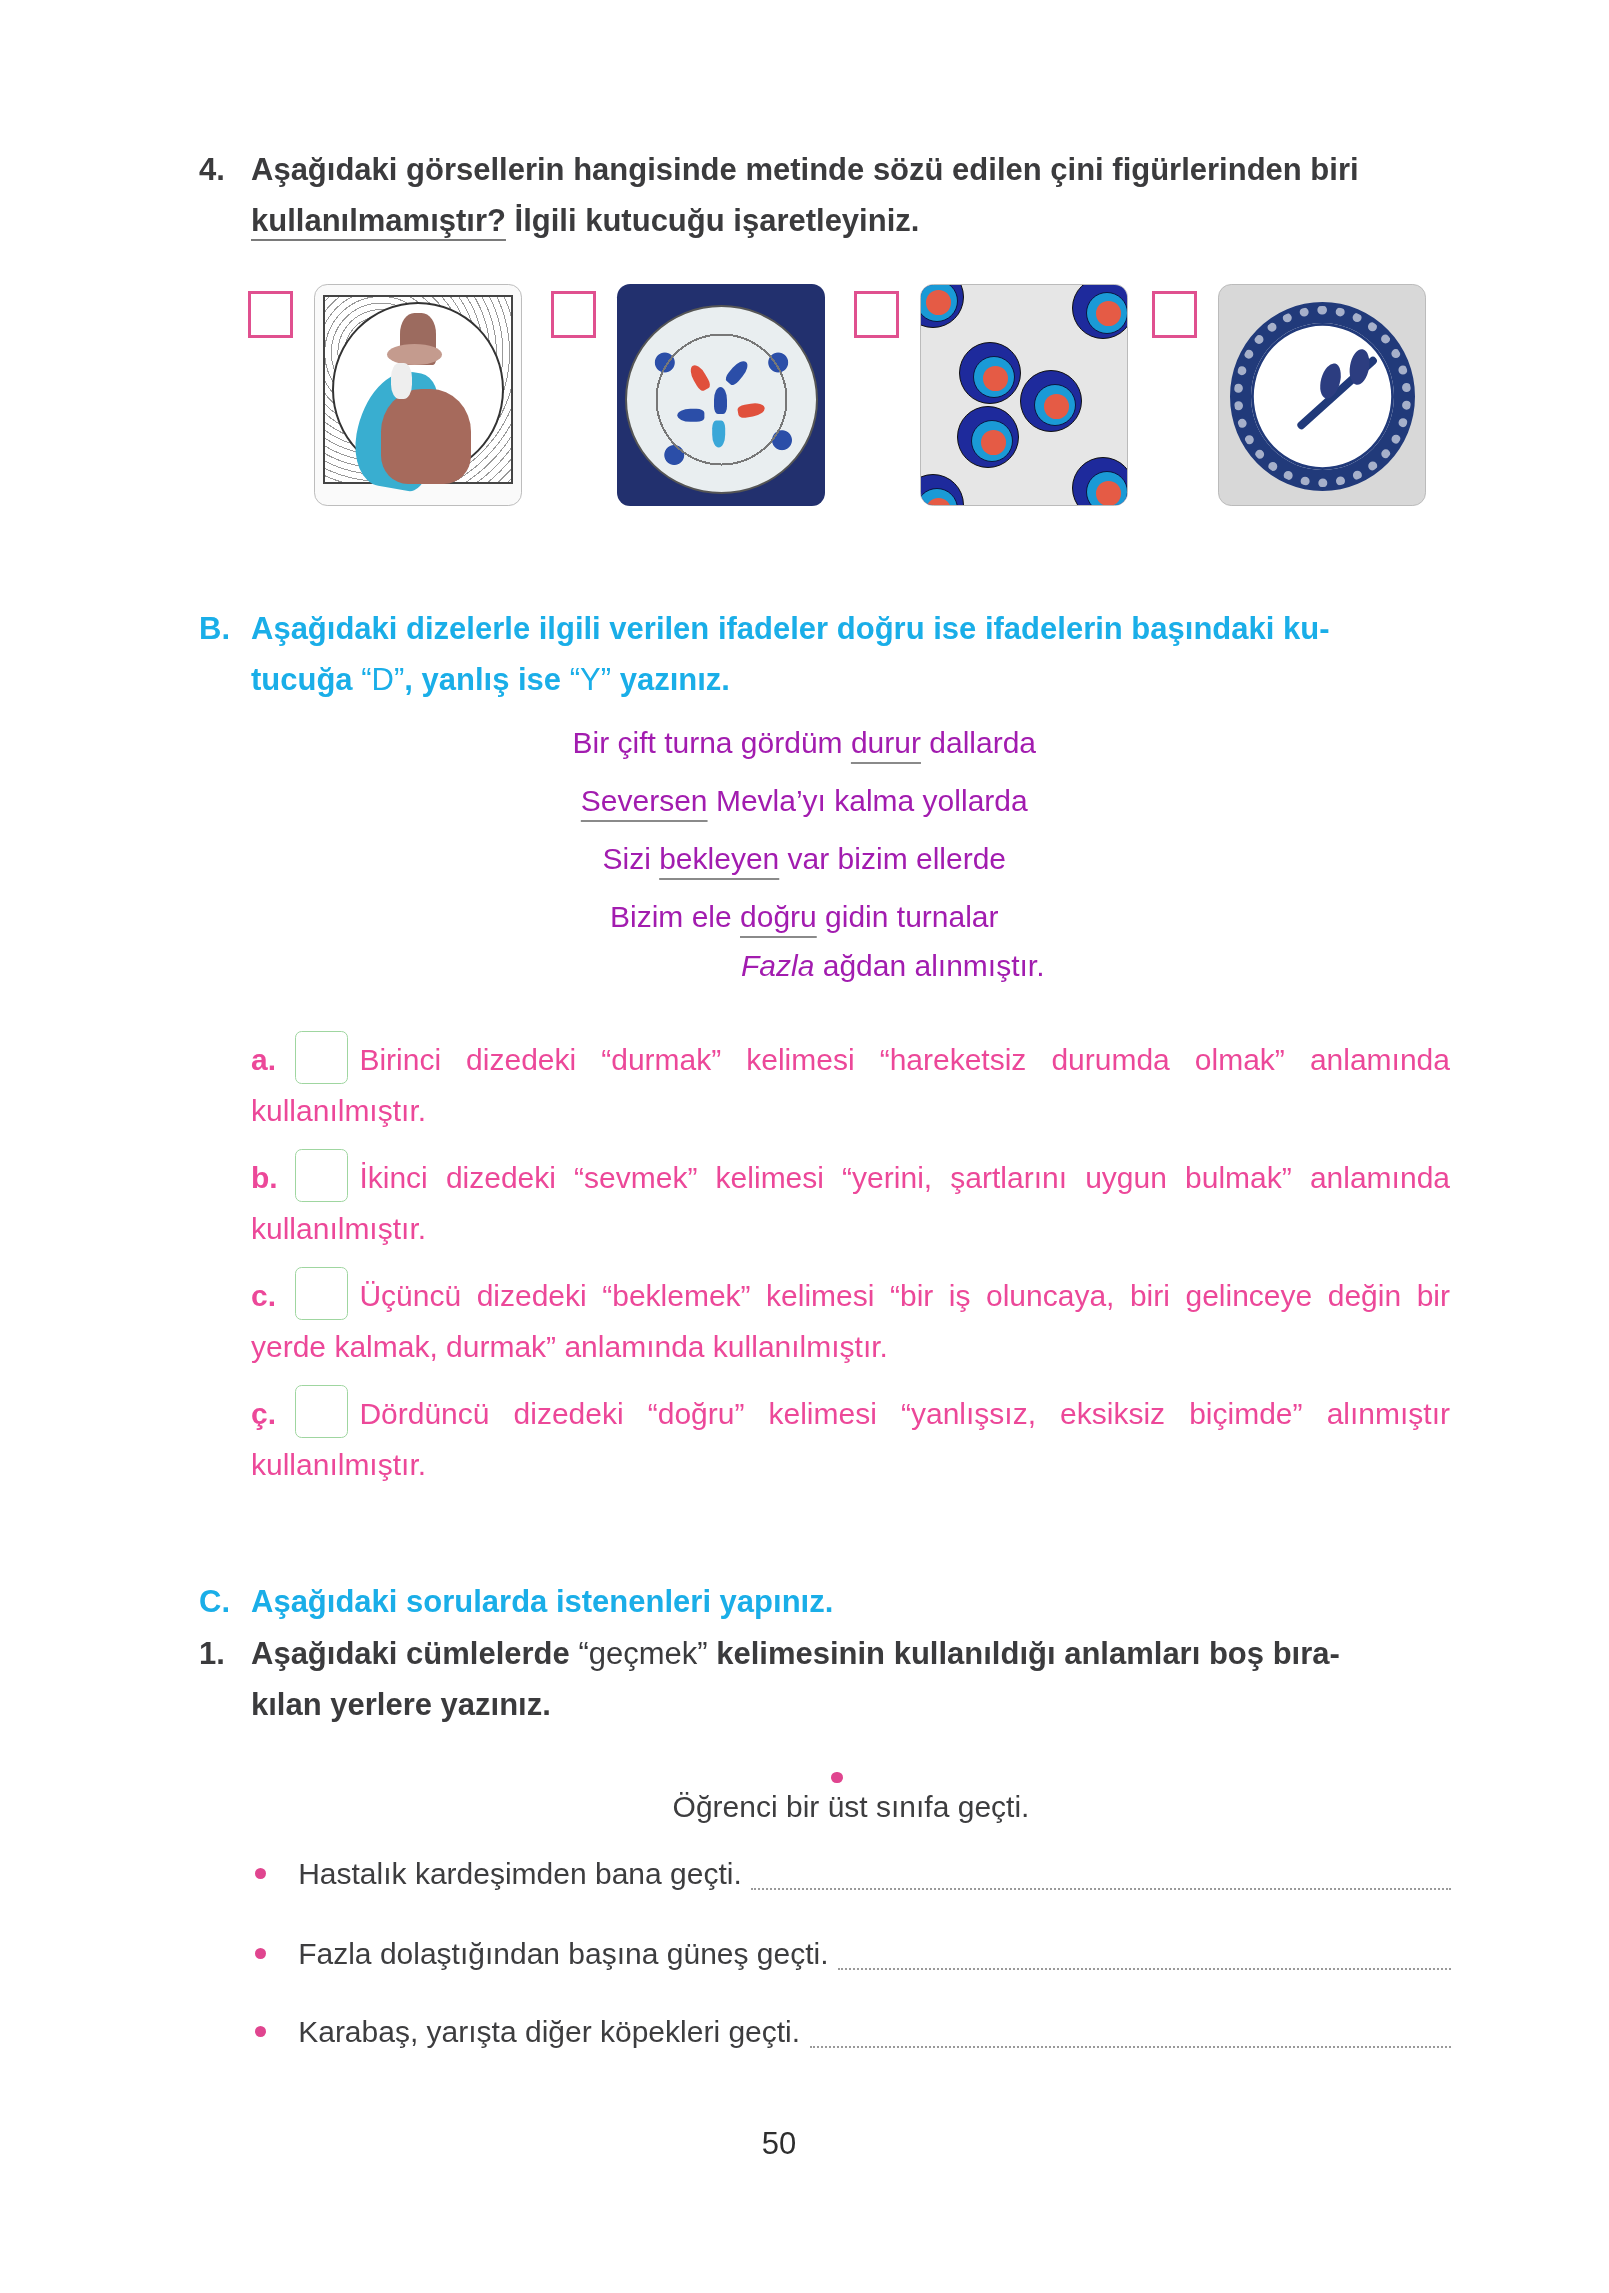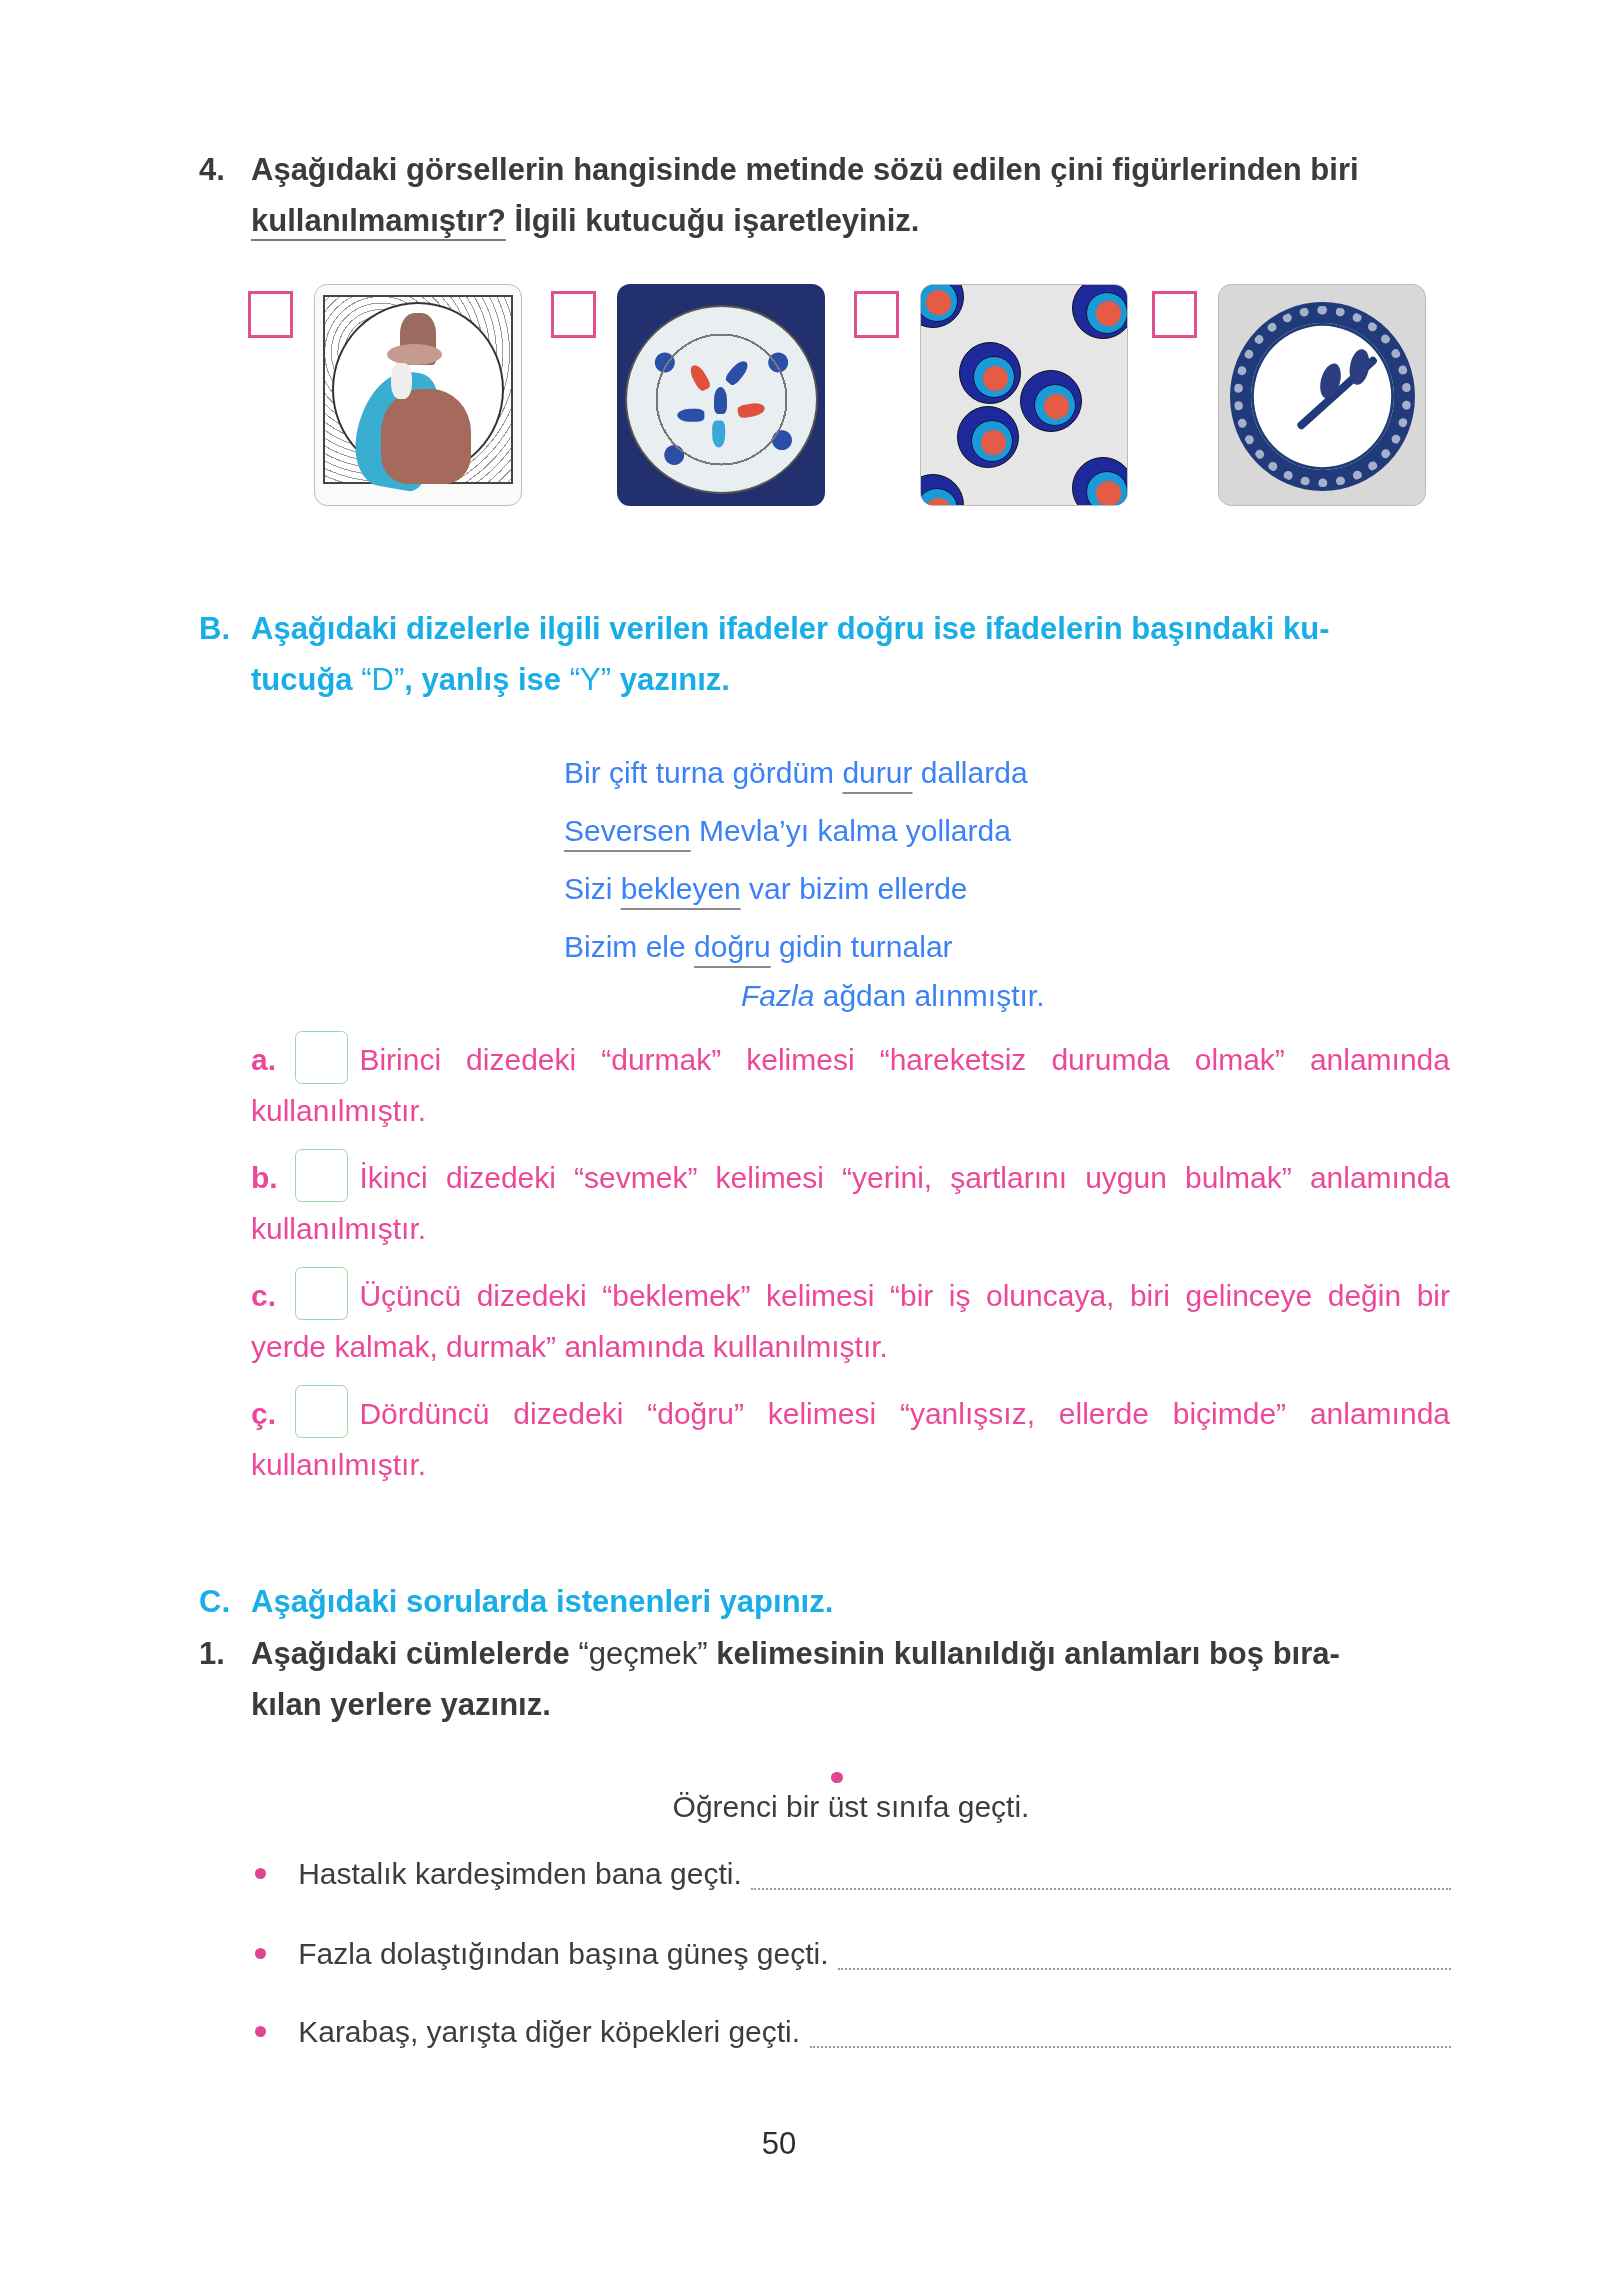--- a/index.html
+++ b/index.html
@@ -47,21 +47,21 @@
   .img-cintamani .ball::after { content: ""; position: absolute; left: 23px; top: 23px; width: 24.6px; height: 24.6px; border-radius: 50%; background: #e55b45; }
 
   .img-cranes { background: #d8d8d8; border: 1.9px solid #bbb; }
   .img-cranes .ring { position: absolute; left: 11.4px; top: 17px; width: 185px; height: 189px; border-radius: 50%; border: 21px solid #213a7a;
      background: #fff; box-shadow: inset 0 0 0 2.8px #213a7a; }
   .img-cranes .ring::after { content: ""; position: absolute; inset: -17px; border-radius: 50%; border: 9.5px dotted #fff; opacity: .6; }
   .img-cranes .branch { position: absolute; left: 66px; top: 104px; width: 104px; height: 7.6px; background: #213a7a; transform: rotate(-42deg); border-radius: 3.8px; }
   .img-cranes .bird { position: absolute; width: 19px; height: 36px; background: #2c3d80; border-radius: 50%; }
 
   
-  .poem { position: absolute; left: 564px; top: 744px; font-size: 30px; line-height: 58px; color: #3b82f6; }
+  .poem { position: absolute; left: 564px; top: 714px; font-size: 30px; line-height: 58px; color: #a21caf; text-align: center; }
   .poem .line { white-space: nowrap; }
   .poem .u { text-decoration: underline; text-decoration-color: #8a8a8a; text-underline-offset: 8.5px; text-decoration-thickness: 1.9px; }
   .poem .source { padding-left: 177px; }
   .poem .source i { font-style: italic; }
 
   
   .tf-item { position: absolute; left: 251px; width: 1199px; font-size: 30px; line-height: 51px; color: #ec4899; }
   .tf-item .label { font-weight: bold; display: inline-block; width: 44px; }
   .tf-item .box { display: inline-block; width: 53px; height: 53px; border: 1.9px solid #9fd6a0; border-radius: 6.6px; vertical-align: middle; margin-right: 11.4px; margin-top: -9.5px; cursor: pointer; background: #fff; }
   .tf-item .first { text-align: justify; text-align-last: justify; display: block; }
@@ -156,21 +156,21 @@
 </div>
 <div class="tf-item" style="top:1152px;">
   <span class="first"><span class="label">b.</span><span class="box"></span><span>İkinci dizedeki “sevmek” kelimesi “yerini, şartlarını uygun bulmak” anlamında</span></span>
   <span>kullanılmıştır.</span>
 </div>
 <div class="tf-item" style="top:1270px;">
   <span class="first"><span class="label">c.</span><span class="box"></span><span>Üçüncü dizedeki “beklemek” kelimesi “bir iş oluncaya, biri gelinceye değin bir</span></span>
   <span>yerde kalmak, durmak” anlamında kullanılmıştır.</span>
 </div>
 <div class="tf-item" style="top:1388px;">
-  <span class="first"><span class="label">ç.</span><span class="box"></span><span>Dördüncü dizedeki “doğru” kelimesi “yanlışsız, ellerde biçimde” anlamında</span></span>
+  <span class="first"><span class="label">ç.</span><span class="box"></span><span>Dördüncü dizedeki “doğru” kelimesi “yanlışsız, eksiksiz biçimde” alınmıştır</span></span>
   <span>kullanılmıştır.</span>
 </div>
 
 <div class="sec-heading" style="top:1576px;">
   <span class="num">C.</span>
   <span class="txt">Aşağıdaki sorularda istenenleri yapınız.</span>
 </div>
 
 <div class="q-heading" style="top:1628px;">
   <span class="num">1.</span>

